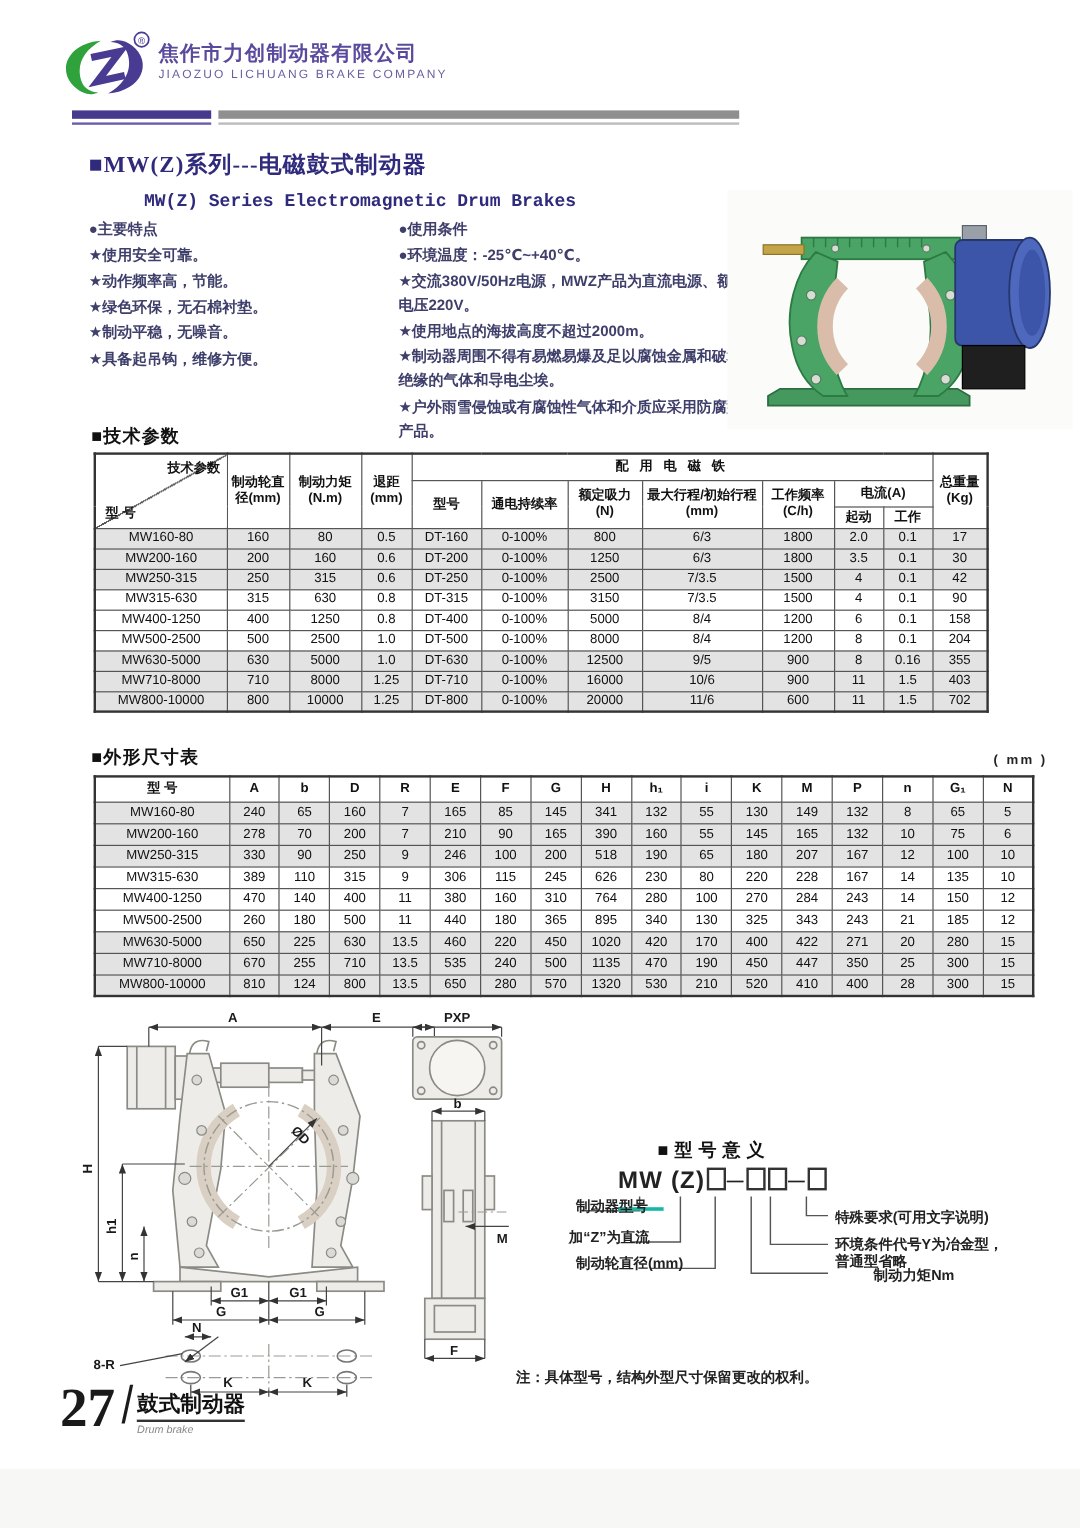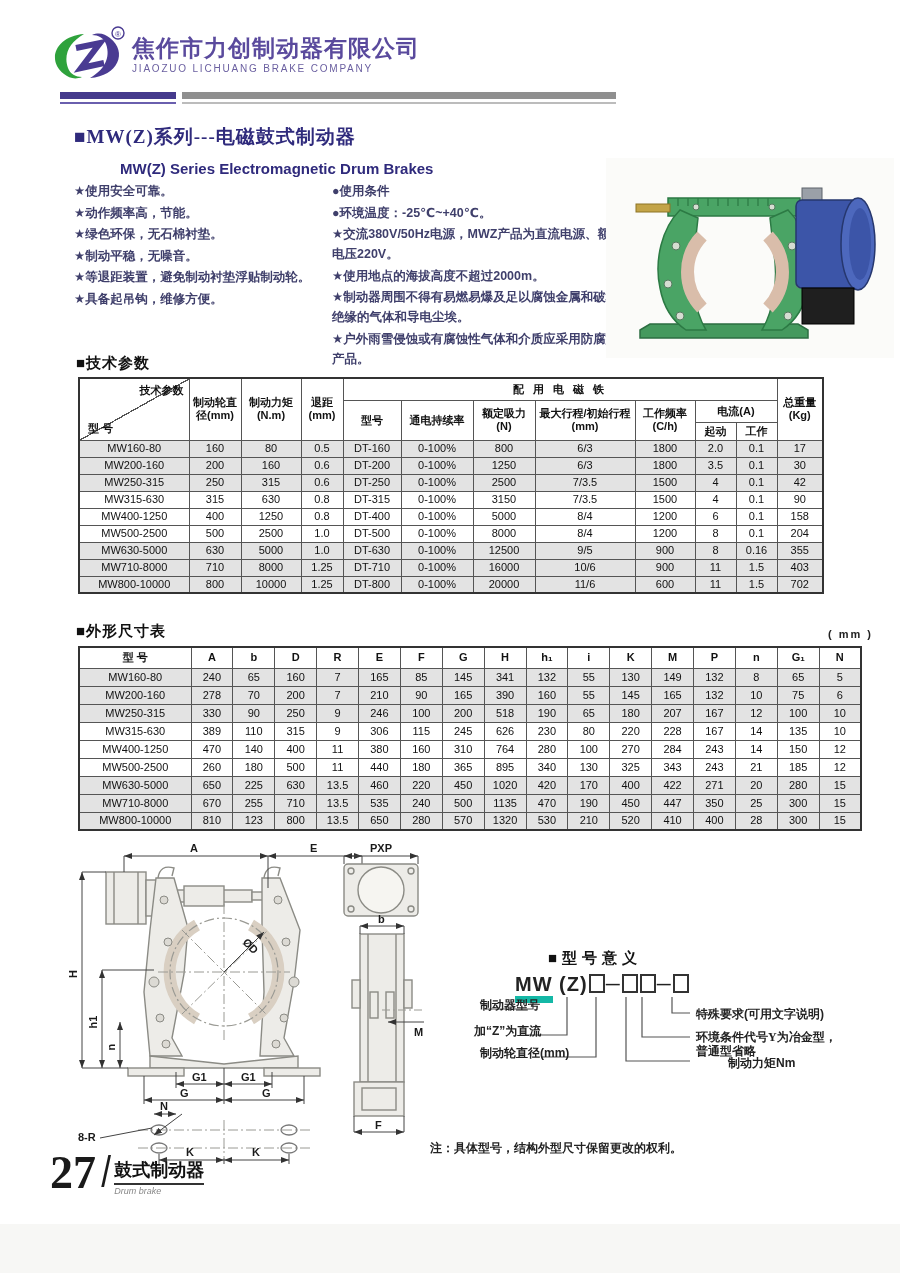--- a/index.html
+++ b/index.html
@@ -1,28 +1,28 @@
 <!DOCTYPE html>
 <html><head>
 <meta charset="utf-8">
 <style>
   html,body{margin:0;padding:0;background:#fff;}
   .page{position:relative;width:900px;height:1273px;background:#ffffff;overflow:hidden;
         font-family:"Liberation Sans","DejaVu Sans",sans-serif;color:#222;}
   .abs{position:absolute;}
 
   
-  .company-cn{font-size:23px;font-weight:bold;color:#5a4a9d;letter-spacing:1px;line-height:1.1;}
+  .company-cn{font-size:17px;font-weight:bold;color:#5a4a9d;letter-spacing:1px;line-height:1.1;}
   .company-en{font-size:10px;color:#6a5fa0;letter-spacing:1.8px;margin-top:2px;}
   .rule{position:absolute;height:7px;}
   .rule-line{position:absolute;height:2px;}
 
   
   .main-title{font-family:Liberation Serif, serif;font-size:19px;font-weight:bold;color:#2f2a7c;letter-spacing:1px;}
-  .sub-title{font-family:Liberation Sans, sans-serif;font-size:15px;font-weight:bold;color:#2f2a7c;}
+  .sub-title{font-family:Liberation Mono, monospace;font-size:15px;font-weight:bold;color:#2f2a7c;}
 
   
   .feat-col{line-height:20px;font-size:12.5px;font-weight:600;color:#3f3f6b;}
   .feat-col p{margin:0 0 1.5px 0;}
 
   
   .sec-title{font-size:15px;font-weight:bold;color:#111;letter-spacing:1px;}
 
   
   table.dtable{border-collapse:collapse;table-layout:fixed;font-size:11px;color:#111;
@@ -34,21 +34,21 @@
   #dim-table tbody tr{height:18px;}
   .diag{position:relative;background:linear-gradient(to bottom right,#fff 49.4%,#555 49.4%,#555 50.6%,#fff 50.6%);}
   .diag .dt{position:absolute;top:5px;right:5px;font-size:11px;}
   .diag .db{position:absolute;bottom:5px;left:8px;font-size:11px;}
   .unit-label{font-size:11px;font-weight:600;color:#222;letter-spacing:2px;}
   .note-text{font-size:12px;font-weight:600;color:#222;}
 
   
   .mm-title{font-size:15px;font-weight:bold;letter-spacing:5px;color:#111;}
   .mm-code{font-size:20px;font-weight:bold;color:#222;letter-spacing:1px;white-space:nowrap;}
-  .mm-code .mw{border-bottom:7px solid #14b8a6;padding-bottom:1px;}
+  .mm-code .mw{border-bottom:3px solid #14b8a6;padding-bottom:11px;}
   .mm-box{display:inline-block;width:12px;height:15px;border:2px solid #333;vertical-align:-2px;margin:0 1px;}
   .mm-label{position:absolute;font-size:12px;font-weight:600;color:#222;white-space:nowrap;}
 
   
   .footer{display:flex;align-items:flex-start;}
   .page-num{font-family:"Liberation Serif","DejaVu Serif",serif;font-size:46px;font-weight:bold;color:#1a1a1a;line-height:1;}
   .page-slash{font-size:44px;font-weight:200;color:#1a1a1a;line-height:1;margin:0 2px 0 4px;transform:scaleX(.8);}
   .cat-cn{font-size:18px;font-weight:bold;color:#111;border-bottom:2px solid #333;padding-bottom:1px;}
   .cat-en{font-size:9px;color:#888;margin-top:1px;font-style:italic;}
 
@@ -74,25 +74,25 @@
   </div>
   <div class="rule" style="left:60px;top:92px;width:116px;background:#453a8c;"></div>
   <div class="rule-line" style="left:60px;top:102px;width:116px;background:#6a5fae;"></div>
   <div class="rule" style="left:182px;top:92px;width:434px;background:#8f8f8f;"></div>
   <div class="rule-line" style="left:182px;top:102px;width:434px;background:#bcbcbc;"></div>
 
   <div class="abs main-title" style="left:74px;top:124px;">■MW(Z)系列---电磁鼓式制动器</div>
   <div class="abs sub-title" style="left:120px;top:160px;">MW(Z) Series Electromagnetic Drum Brakes</div>
 
   <div class="abs feat-col" style="left:74px;top:181px;width:254px;">
+      <p>●主要特点</p>
       <p>★使用安全可靠。</p>
       <p>★动作频率高，节能。</p>
       <p>★绿色环保，无石棉衬垫。</p>
       <p>★制动平稳，无噪音。</p>
-      <p>★等退距装置，避免制动衬垫浮贴制动轮。</p>
       <p>★具备起吊钩，维修方便。</p>
     </div>
   <div class="abs feat-col" style="left:332px;top:181px;width:296px;">
       <p>●使用条件</p>
       <p>●环境温度：-25℃~+40℃。</p>
       <p>★交流380V/50Hz电源，MWZ产品为直流电源、额定电压220V。</p>
       <p>★使用地点的海拔高度不超过2000m。</p>
       <p>★制动器周围不得有易燃易爆及足以腐蚀金属和破坏绝缘的气体和导电尘埃。</p>
       <p>★户外雨雪侵蚀或有腐蚀性气体和介质应采用防腐型产品。</p>
     </div>
@@ -493,21 +493,21 @@
           <td>450</td>
           <td>447</td>
           <td>350</td>
           <td>25</td>
           <td>300</td>
           <td>15</td>
         </tr>
         <tr class="shade">
           <td>MW800-10000</td>
           <td>810</td>
-          <td>123</td>
+          <td>124</td>
           <td>800</td>
           <td>13.5</td>
           <td>650</td>
           <td>280</td>
           <td>570</td>
           <td>1320</td>
           <td>530</td>
           <td>210</td>
           <td>520</td>
           <td>410</td>
@@ -680,21 +680,21 @@
     </svg>
     <div class="abs mm-title" style="left:118px;top:4px;">■型号意义</div>
     <div class="abs mm-code" style="left:85px;top:28px;">
       <span class="mw">MW</span>
       <span>(Z)</span><span class="mm-box"></span><span style="font-size:14px;vertical-align:2px;">—</span><span class="mm-box"></span><span class="mm-box"></span><span style="font-size:14px;vertical-align:2px;">—</span><span class="mm-box"></span>
     </div>
     <div class="mm-label" style="left:50px;top:52px;">制动器型号</div>
     <div class="mm-label" style="left:44px;top:78px;">加“Z”为直流</div>
     <div class="mm-label" style="left:50px;top:100px;">制动轮直径(mm)</div>
     <div class="mm-label" style="left:266px;top:61px;">特殊要求(可用文字说明)</div>
-    <div class="mm-label" style="left:266px;top:84px;font-family:Liberation Serif, serif;">环境条件代号Y为冶金型，</div>
+    <div class="mm-label" style="left:266px;top:84px;">环境条件代号Y为冶金型，</div>
     <div class="mm-label" style="left:266px;top:98px;">普通型省略</div>
     <div class="mm-label" style="left:266px;top:110px;margin-left:32px;">制动力矩Nm</div>
   </div>
 
   <div class="abs note-text" style="left:430px;top:1140px;">注：具体型号，结构外型尺寸保留更改的权利。</div>
 
   <div class="abs footer" style="left:50px;top:1150px;">
     <span class="page-num">27</span>
     <span class="page-slash">/</span>
     <span style="display:inline-block;margin-top:8px;">

